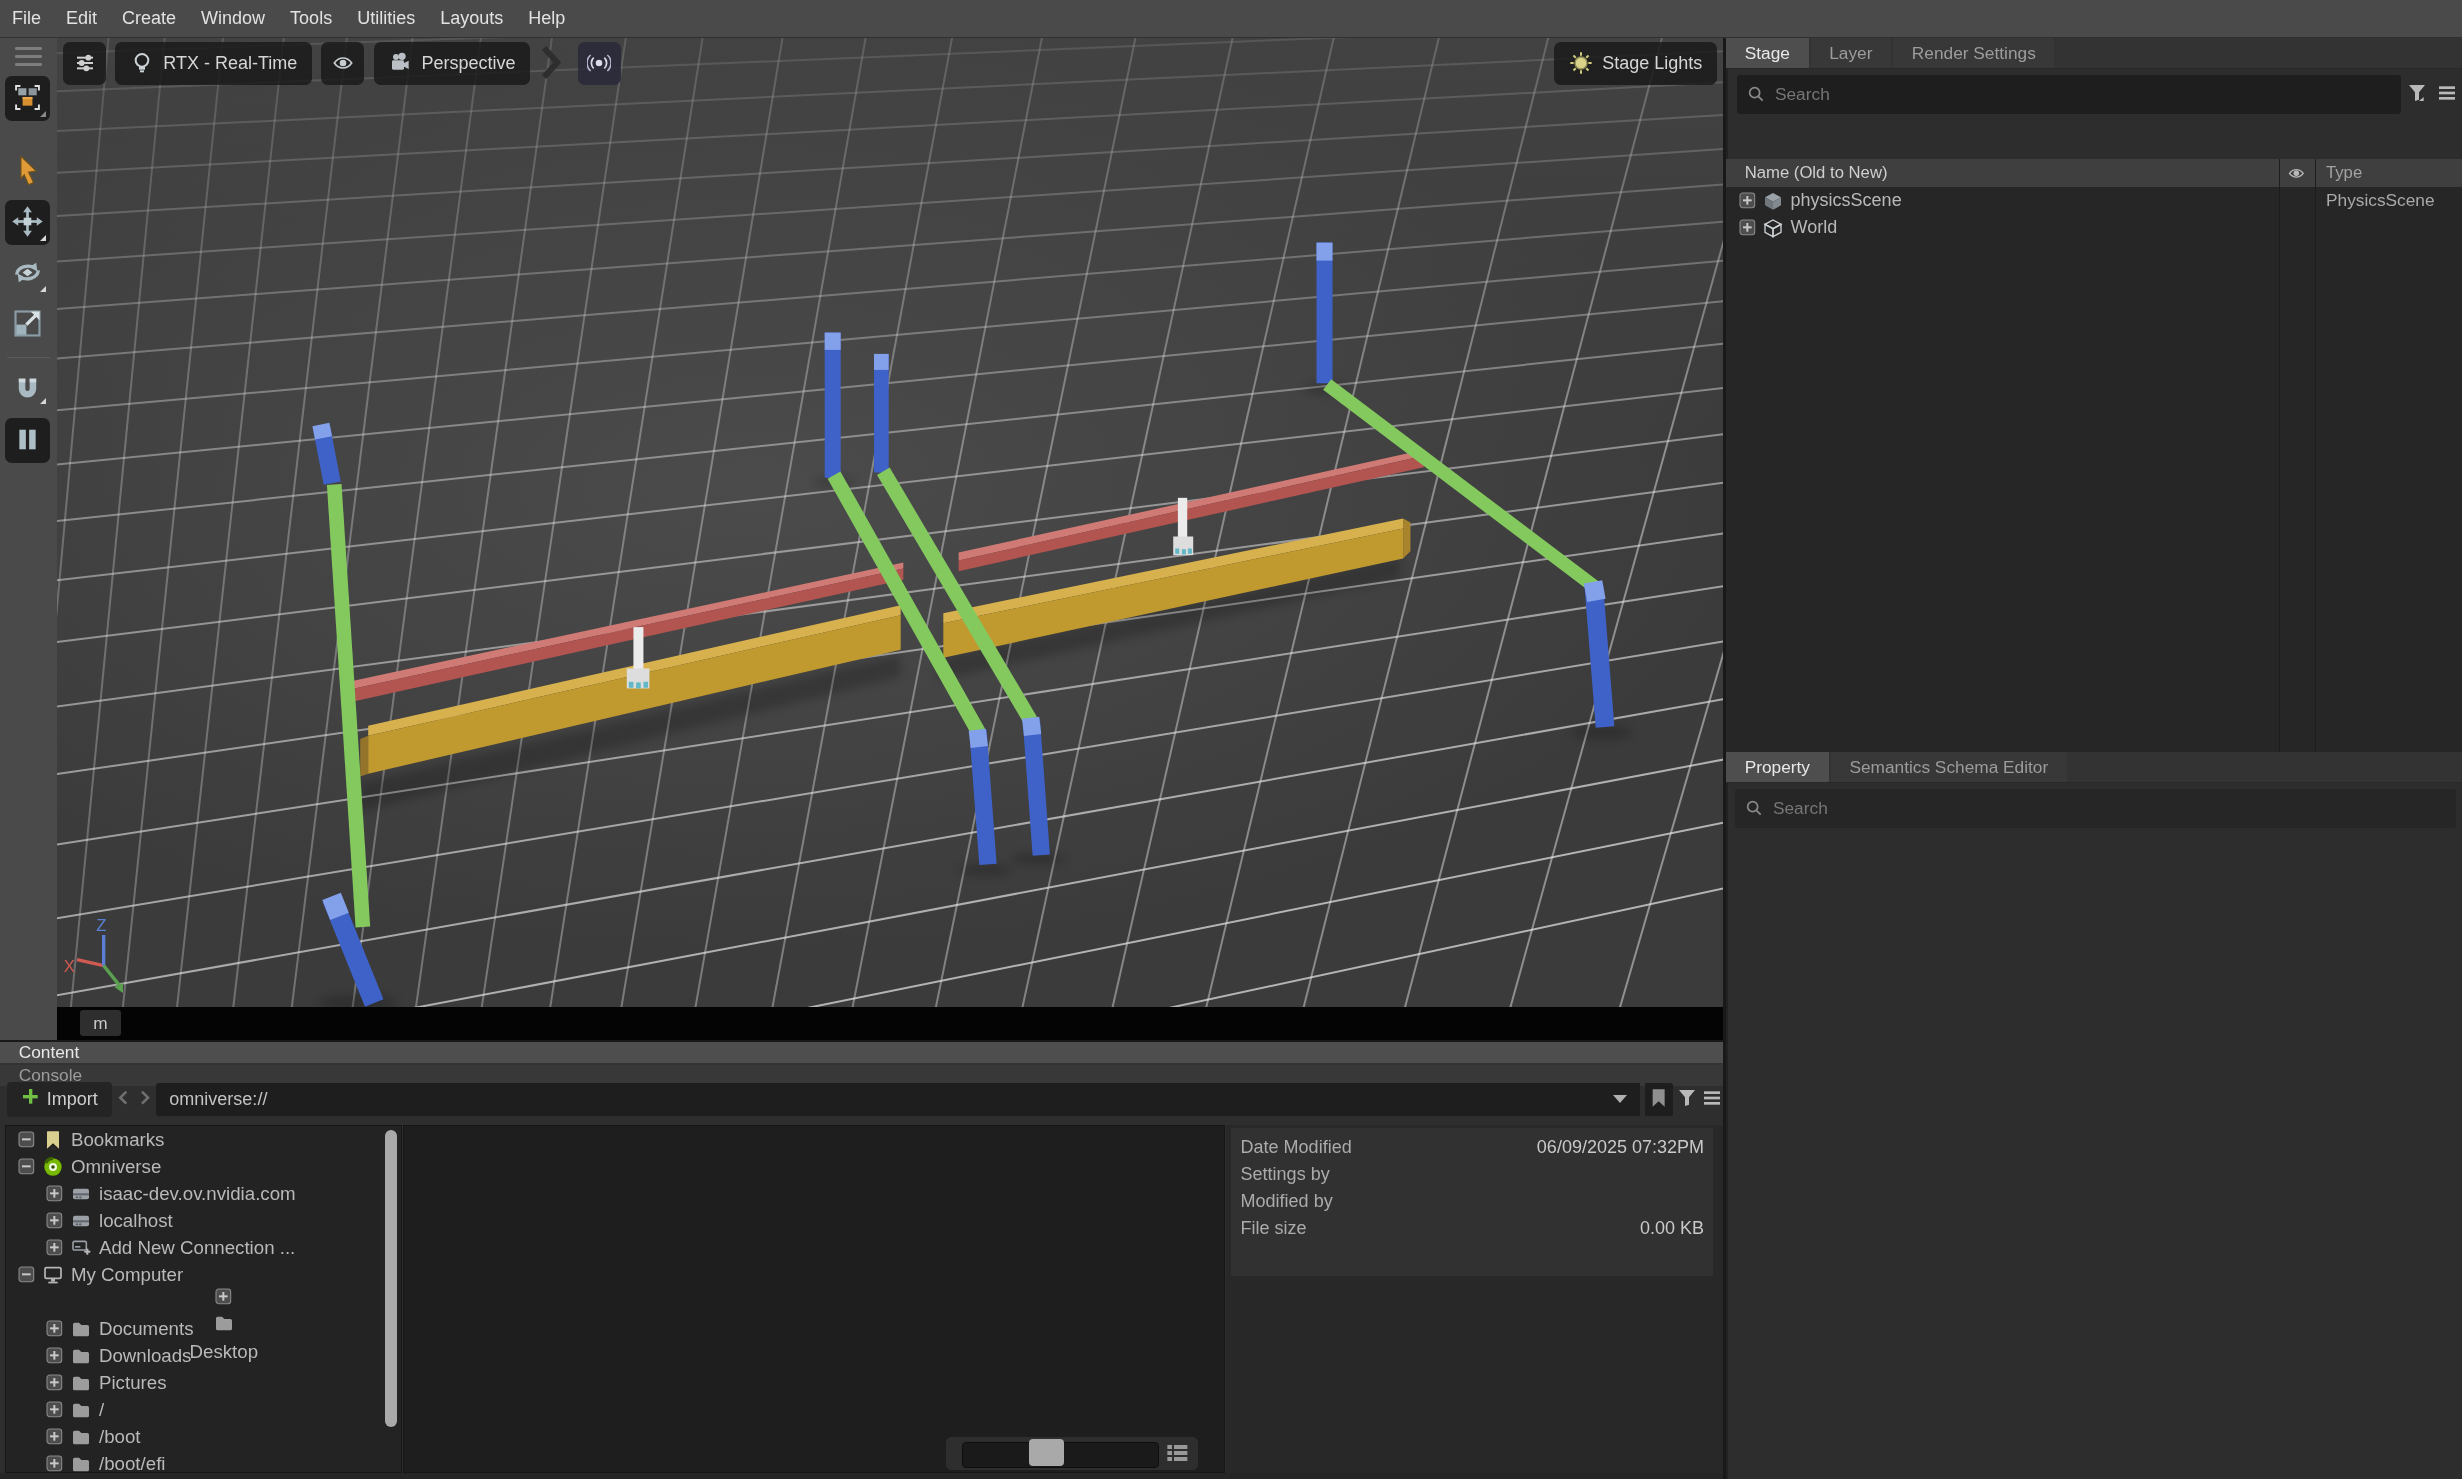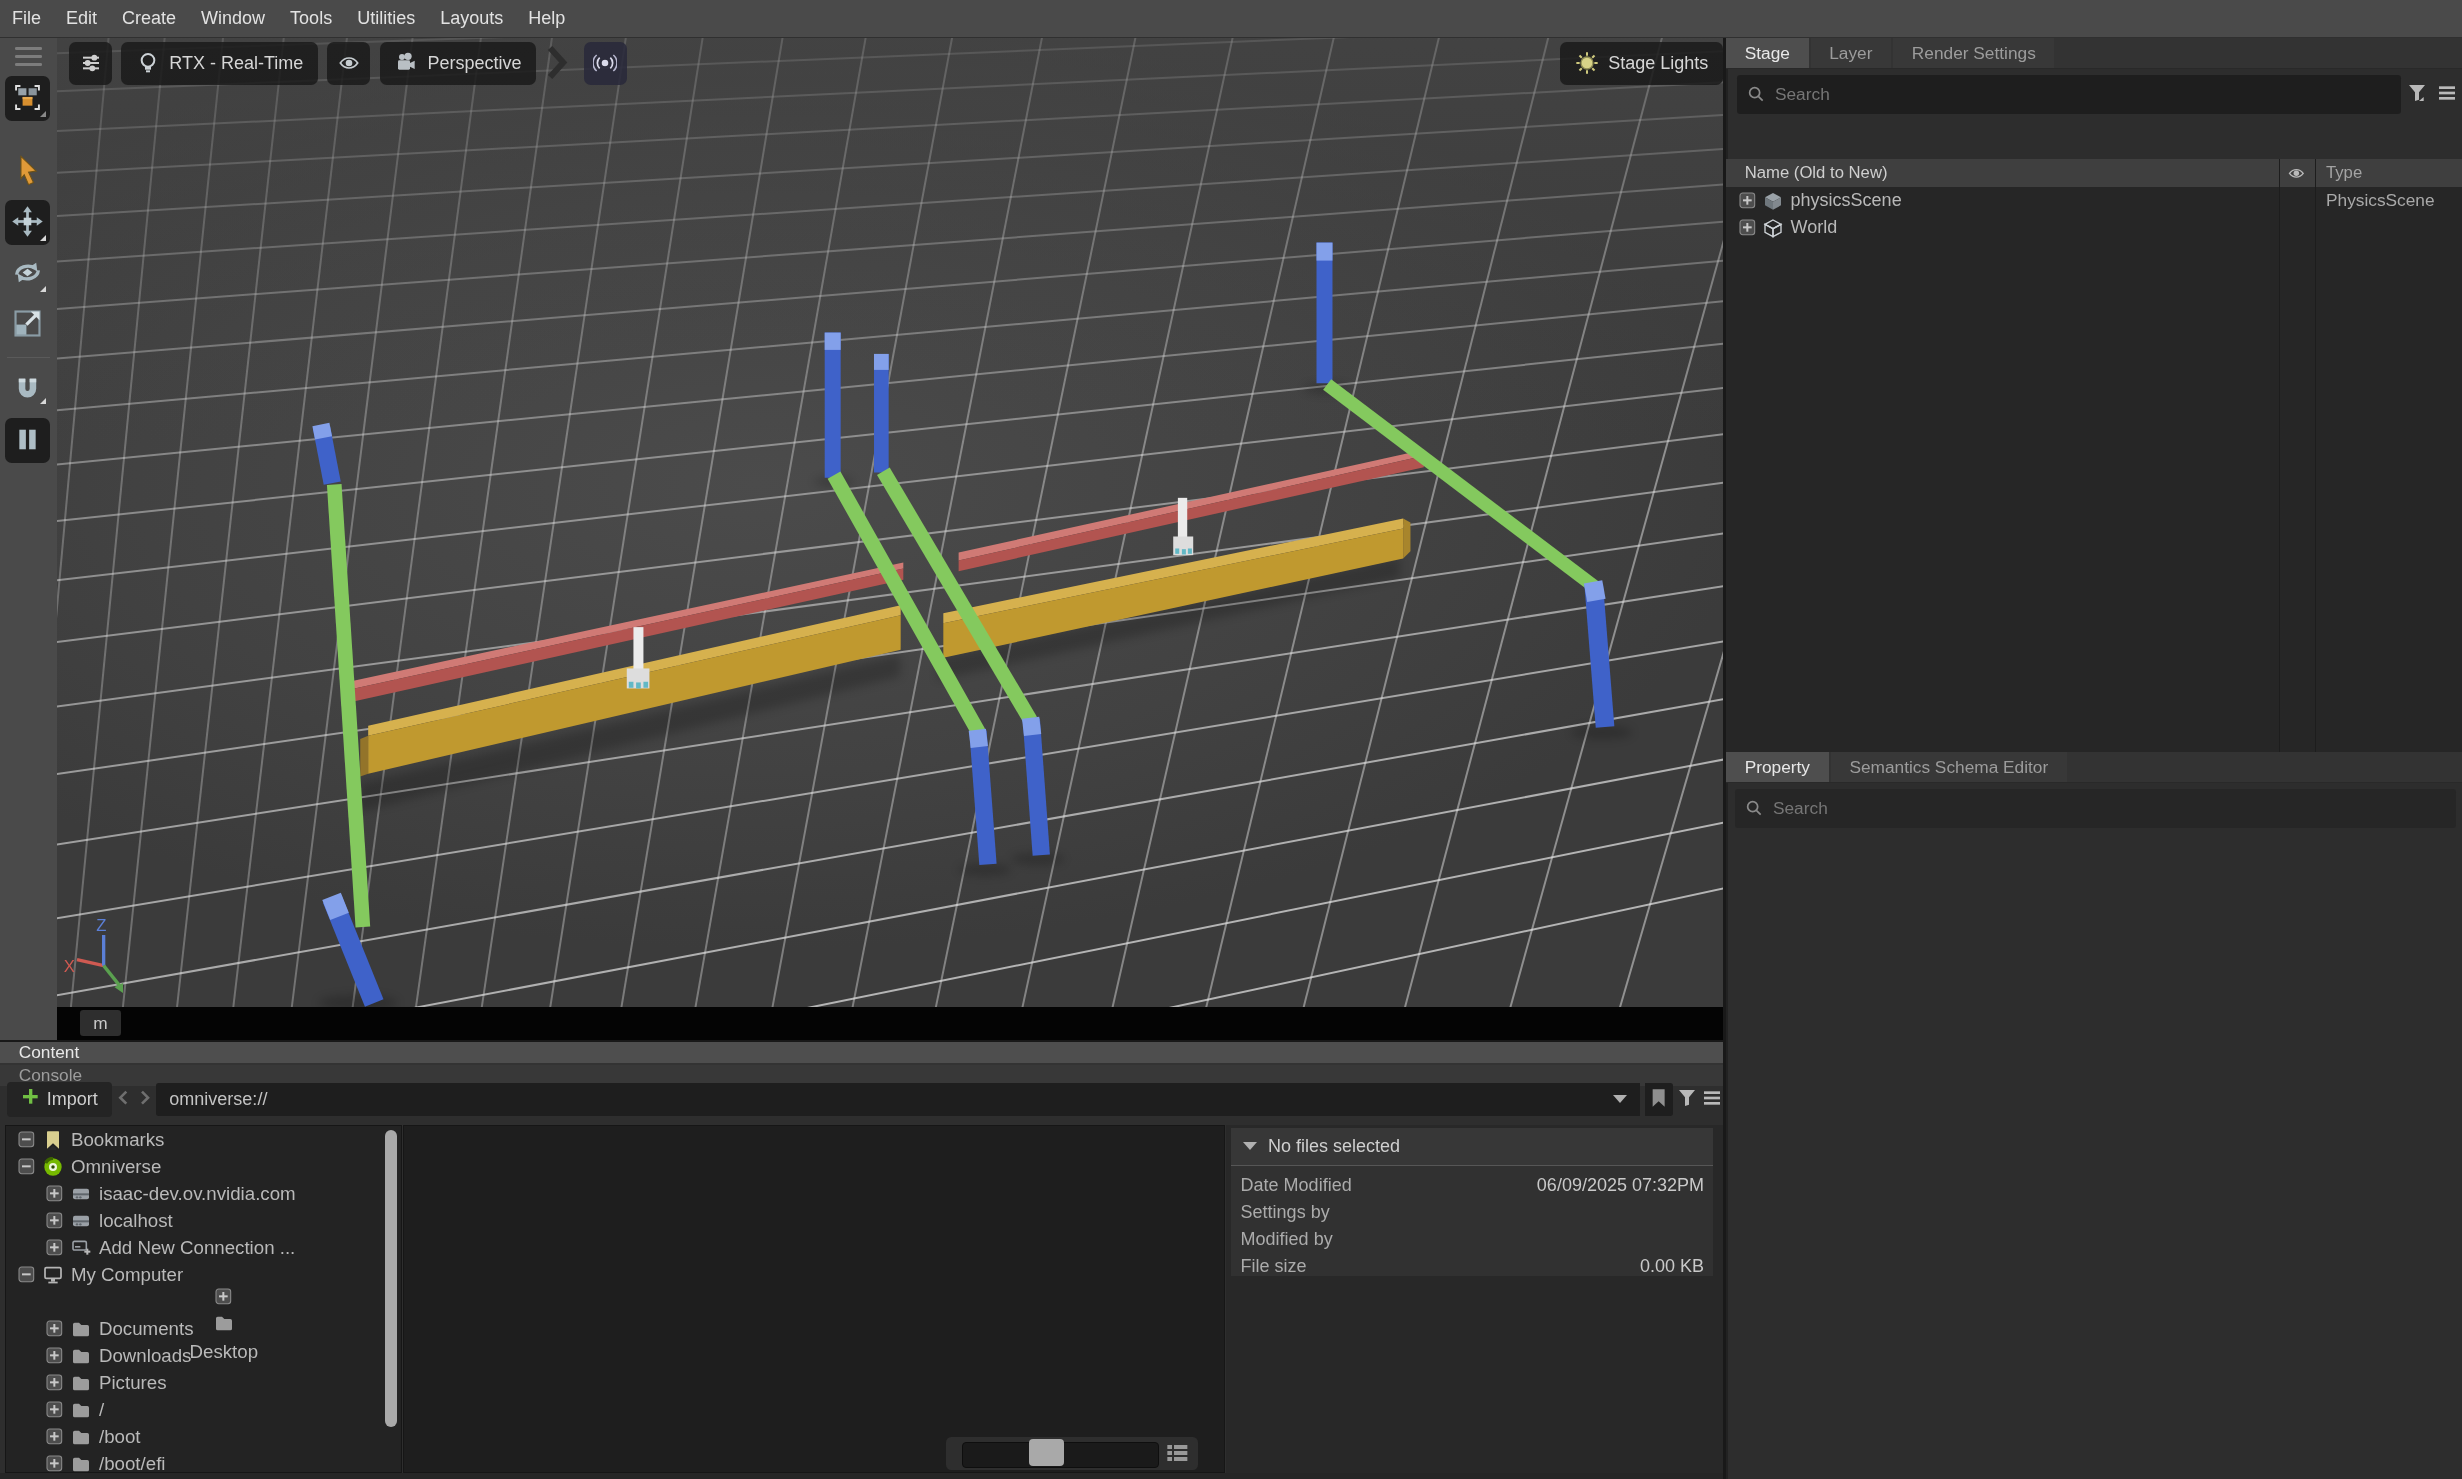--- a/index.html
+++ b/index.html
@@ -18,21 +18,21 @@
   .tool-btn svg{width:37px;height:37px;}
   .corner-tri{position:absolute;right:4px;bottom:4px;width:0;height:0;
     border-left:6.7px solid transparent;border-bottom:6.7px solid #d8d8d8;}
   .tb-sep{position:absolute;left:6.7px;width:43px;height:0.7px;background:#5a5a5a;}
   
   #viewport{left:57px;top:38px;width:1666px;height:969px;overflow:hidden;
     background:radial-gradient(ellipse 60% 48% at 42% 46%, #4b4b4b, #424242 62%, #3b3b3b 100%);}
   #grid-svg,#scene-svg{position:absolute;left:0;top:0;}
   #grid-fade{position:absolute;left:0;top:0;width:1666px;height:969px;
     background:linear-gradient(to bottom, rgba(72,72,72,.55), rgba(72,72,72,0) 42%);}
-  #vp-toolbar{position:absolute;left:12px;top:4px;width:1654px;height:43px;display:flex;gap:9.3px;align-items:center;}
+  #vp-toolbar{position:absolute;left:6px;top:4px;width:1654px;height:43px;display:flex;gap:9.3px;align-items:center;}
   .pill{height:43px;background:rgba(25,25,25,.82);border-radius:6.7px;display:flex;align-items:center;
     gap:9.3px;padding:0 14.7px;box-sizing:border-box;}
   .pill.icon-only{width:43px;justify-content:center;padding:0;}
   .pill-label{font-size:18px;color:#d6d6d6;white-space:nowrap;}
   .pill svg{width:24px;height:24px;flex:none;}
   #signal-pill{background:rgba(40,40,58,.85);}
   #vp-spacer{flex:1;}
   #vp-bottom-bar{left:57px;top:1007px;width:1666px;height:33px;background:#040404;}
   #unit-box{position:absolute;left:23px;top:3.3px;width:41px;height:26px;background:#2e2e2e;border-radius:3.3px;
     display:flex;align-items:center;justify-content:center;font-size:17.3px;color:#c9c9c9;}
@@ -677,24 +677,20 @@
           <rect x="12" y="3" width="20" height="6" fill="#999"></rect>
       <rect x="2" y="12" width="7" height="6" fill="#999"></rect>
           <rect x="12" y="12" width="20" height="6" fill="#999"></rect>
       <rect x="2" y="21" width="7" height="6" fill="#999"></rect>
           <rect x="12" y="21" width="20" height="6" fill="#999"></rect>
     </svg></span>
   </div>
 </div>
 <div id="details-pane">
   <div id="details-box">
-    <div id="details-header">
-      <span class="tri-down"></span>
-      <span>No files selected</span>
-    </div>
     <div id="details-fields">
         <div class="dfield">
           <span class="dlabel">Date Modified</span>
           <span class="dvalue">06/09/2025 07:32PM</span>
         </div>
         <div class="dfield">
           <span class="dlabel">Settings by</span>
           <span class="dvalue"></span>
         </div>
         <div class="dfield">

